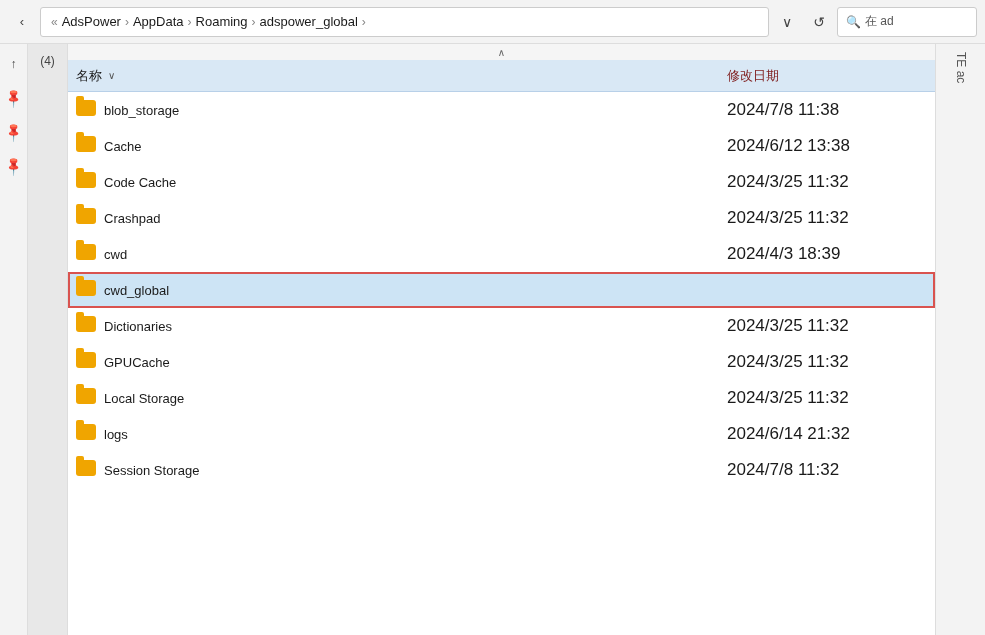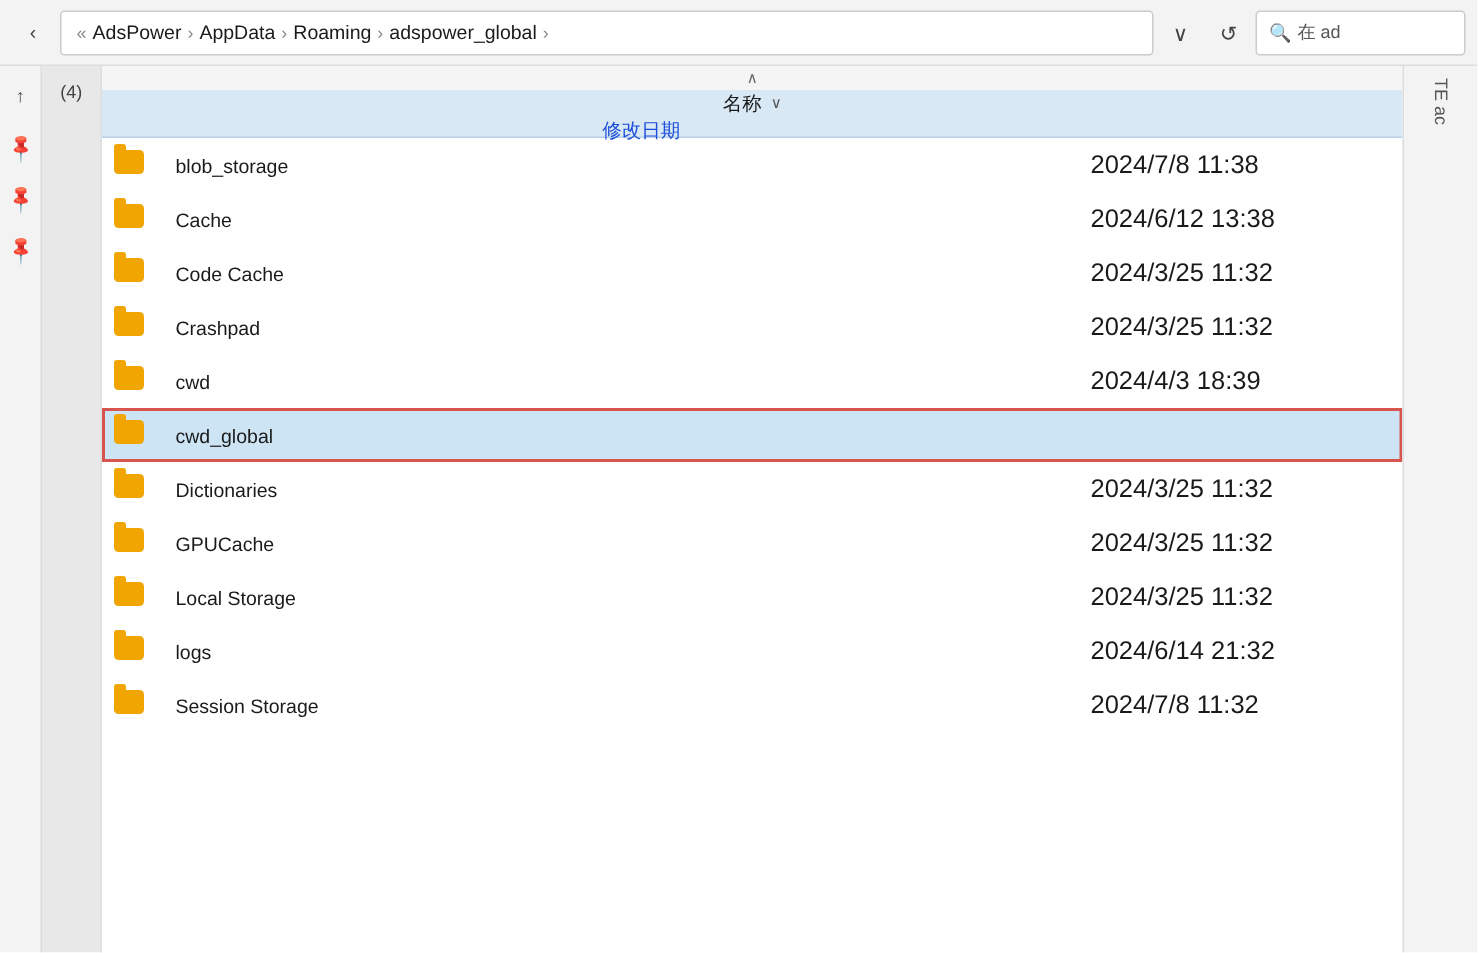--- a/index.html
+++ b/index.html
@@ -120,55 +120,53 @@
     }
 
     
     .table-header {
       display: flex;
       align-items: center;
       background: #d9e8f5;
       border-bottom: 1px solid #b8d0e8;
       height: 32px;
       padding: 0 8px;
-      flex-direction: column;
     }
     .col-name {
       flex: 1;
       display: flex;
       align-items: center;
       gap: 6px;
       font-size: 13px;
       color: #1a1a1a;
       cursor: pointer;
     }
     .col-date {
       width: 200px;
       font-size: 13px;
-      color: #1d4ed8;
+      color: #7f1d1d;
       cursor: pointer;
     }
     .col-sort-icon {
       font-size: 10px;
       color: #555;
     }
 
     
     .file-list {
       flex: 1;
       overflow-y: auto;
     }
     .file-row {
       display: flex;
       align-items: center;
       height: 36px;
       padding: 16px 8px;
       border-bottom: none;
       cursor: pointer;
-      gap: 13px;
     }
     .file-row.highlighted {
       background: #cde4f5;
       outline: 2px solid #d9534f;
       outline-offset: -2px;
     }
     .folder-icon {
       width: 20px;
       height: 16px;
       background: #f0a500;

